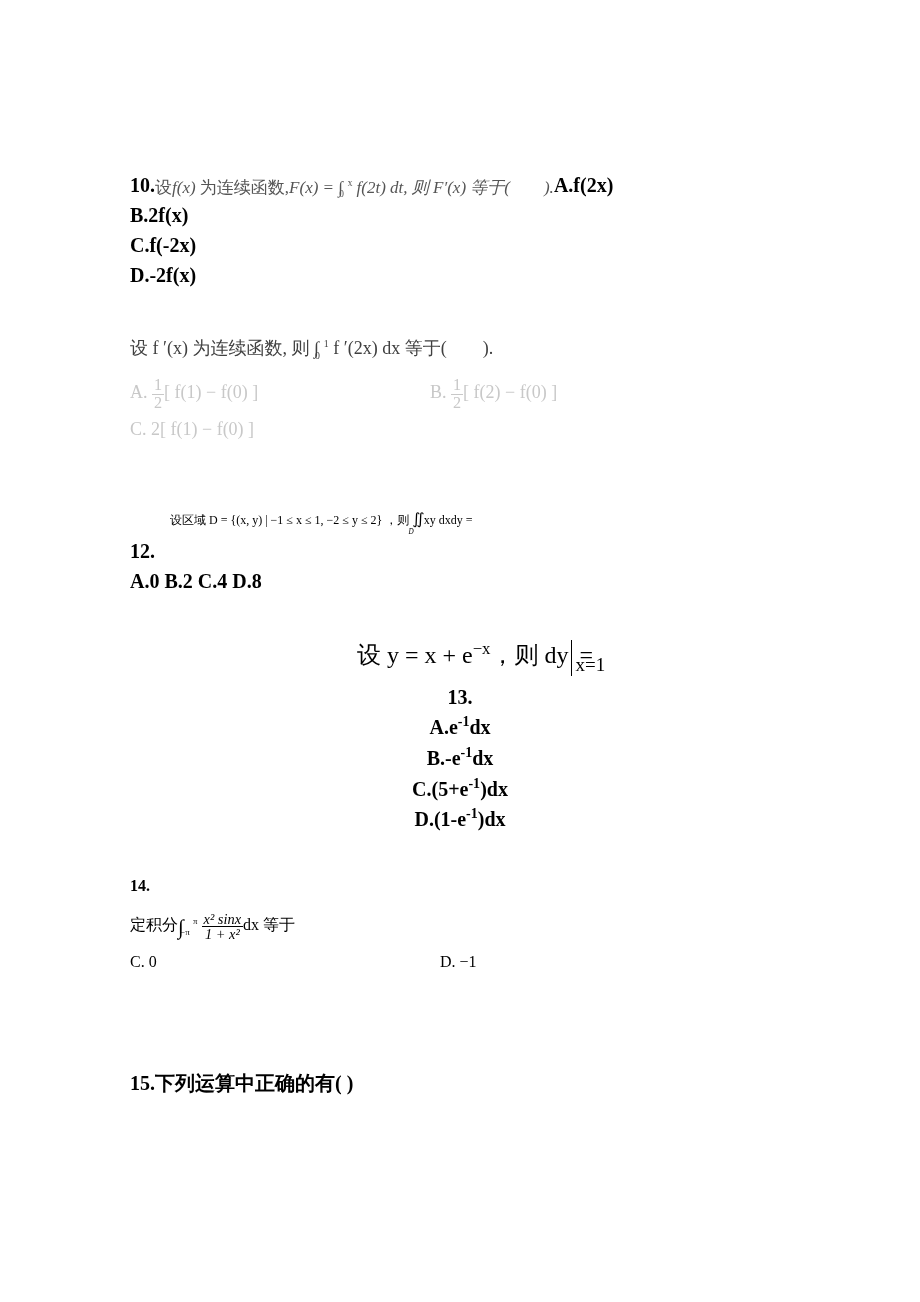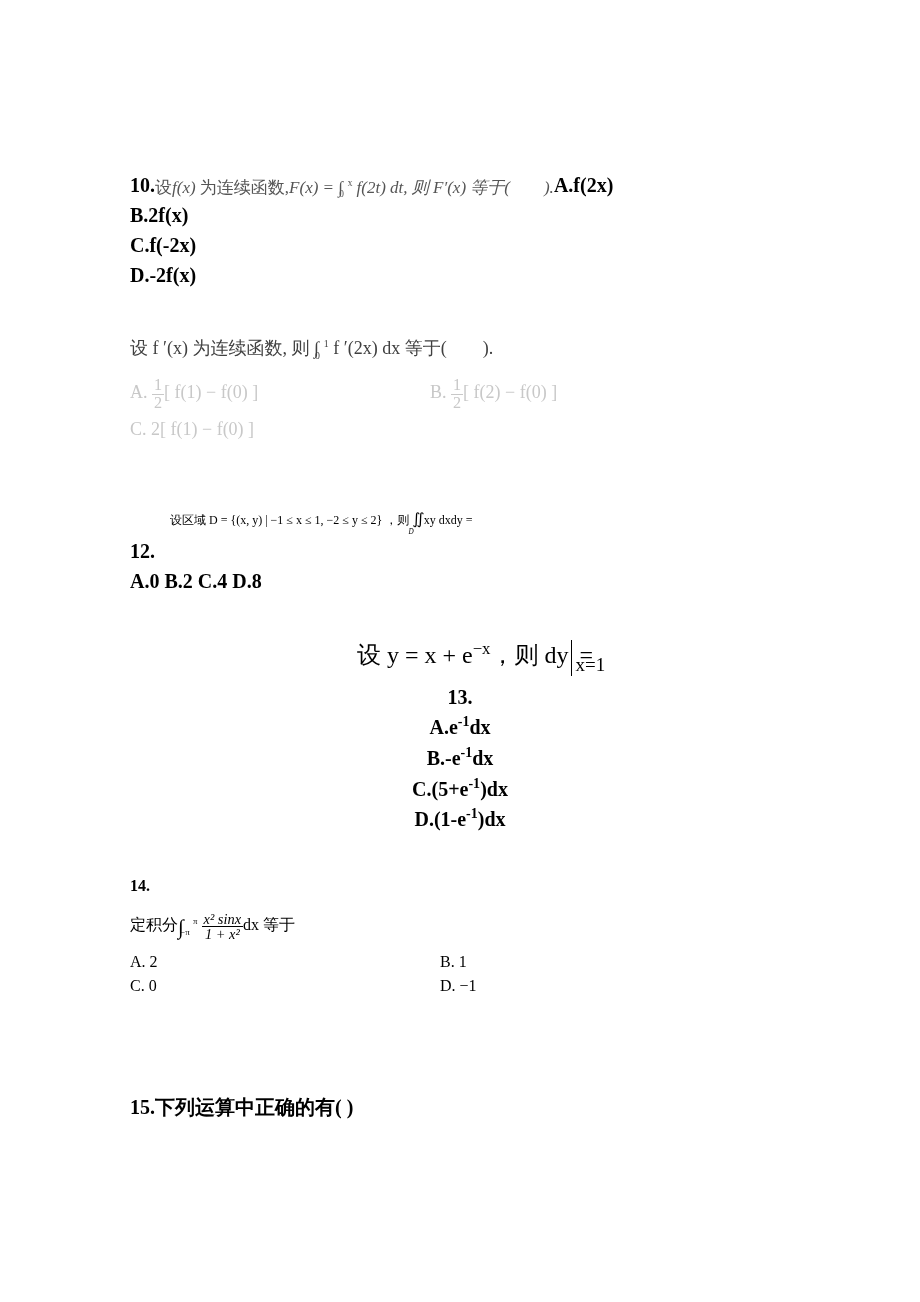--- a/index.html
+++ b/index.html
@@ -122,24 +122,20 @@
     <span class="bold"><span>D.(1-e</span><sup>-1</sup><span>)dx</span></span>
   </div>
 
   <div class="q q14" style="margin-top:30px;">
     <div class="bold" style="font-family:'Times New Roman';">14.</div>
     <div style="margin:13px 0 8px 0;">
       <span>定积分</span><span class="intsym">∫</span><span class="sublim">−π</span><span class="suplim">π</span>
       <span class="frac" style="font-style:italic;"><span class="num">x² sinx</span><span class="den">1 + x²</span></span><span>dx 等于</span>
     </div>
     <div class="opts">
-      <div class="c1">A. 2</div>
-      <div class="c2">B. 1</div>
-    </div>
-    <div class="opts">
       <div class="c1">C. 0</div>
       <div class="c2">D. −1</div>
     </div>
   </div>
 
   <div class="q" style="margin-top:94px;">
     <span class="bold">15.</span><span class="bold">下列运算中正确的有( )</span>
   </div>
 
 </div>

